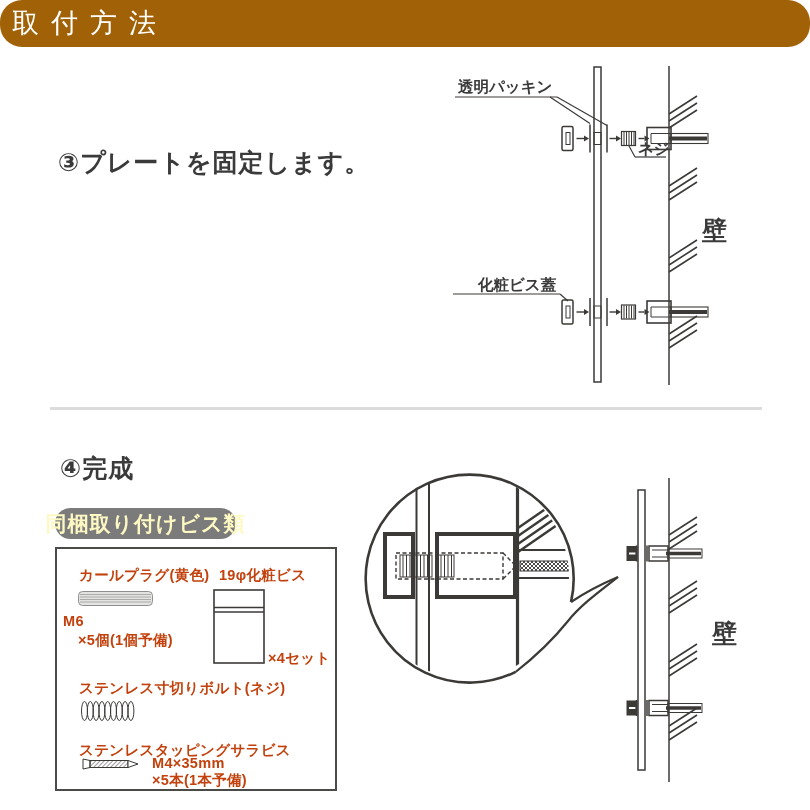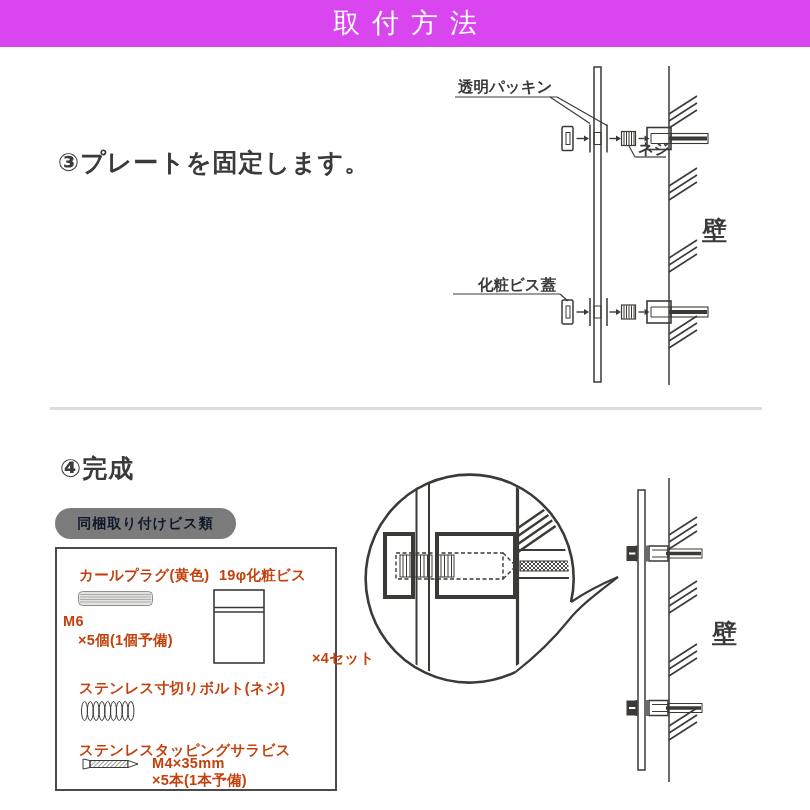--- a/index.html
+++ b/index.html
@@ -2,36 +2,36 @@
 <html><head>
 <meta charset="utf-8">
 <style>
   html,body{margin:0;padding:0;background:#ffffff;}
   .page{
     position:relative;width:810px;height:810px;background:#ffffff;overflow:hidden;
     font-family:"Liberation Sans","DejaVu Sans",sans-serif;color:#3a3a3a;
   }
   .abs{position:absolute;}
   .banner{
-    position:absolute;left:0;top:0;width:810px;height:47px;background:#d946ef;
-    display:flex;align-items:center;justify-content:center;
+    position:absolute;left:0;top:0;width:810px;height:47px;background:#a16207;
+    display:flex;align-items:center;justify-content:flex-start;border-radius:22px;
   }
   .banner h1{
     margin:0;font-size:27px;font-weight:500;color:#ffffff;
     letter-spacing:12px;padding-left:12px;line-height:47px;
   }
   .step-heading{
     position:absolute;margin:8px;font-size:25px;font-weight:700;letter-spacing:1px;color:#3a3a3a;
   }
   .body-text{position:absolute;font-size:16.5px;font-weight:500;letter-spacing:1.2px;line-height:27px;}
   .body-text div{white-space:nowrap;}
   .divider{position:absolute;background:#dcdcdc;}
   .badge{
-    position:absolute;background:#7b7b7b;color:#0f172a;border-radius:17px;
-    font-size:14px;font-weight:700;letter-spacing:1px;
+    position:absolute;background:#7b7b7b;color:#fef9c3;border-radius:17px;
+    font-size:21px;font-weight:700;letter-spacing:1px;
     display:flex;align-items:center;justify-content:center;white-space:nowrap;
   }
   .parts-box{position:absolute;border:2px solid #4a4a49;background:#ffffff;}
   .parts-box .lbl{
     position:absolute;font-size:14.5px;font-weight:600;letter-spacing:0.3px;
     color:#c2410c;white-space:nowrap;
   }
   svg text{
     font-family:"Liberation Sans","DejaVu Sans",sans-serif;
     fill:#3a3a3a;font-weight:600;
@@ -179,21 +179,21 @@
     </svg>
     <span class="lbl" style="left:6px;top:64px;text-align:center;">M6</span>
     <span class="lbl" style="left:21px;top:82px;">×5個(1個予備)</span>
 
     <span class="lbl" style="left:154px;top:17px;margin-left:8px;">19φ化粧ビス</span>
     <svg class="abs" style="left:156px;top:40px;" width="52" height="75" viewBox="0 0 52 75">
       <rect x="1" y="1" width="50" height="73" fill="#ffffff" stroke="#3c3a37" stroke-width="1.6"></rect>
       <line x1="1" y1="18.5" x2="51" y2="18.5" stroke="#3c3a37" stroke-width="1.3"></line>
       <line x1="1" y1="23" x2="51" y2="23" stroke="#3c3a37" stroke-width="1.3"></line>
     </svg>
-    <span class="lbl" style="left:211px;top:100px;margin-left:44px;">×4セット</span>
+    <span class="lbl" style="left:211px;top:100px;">×4セット</span>
 
     <span class="lbl" style="left:22px;top:130px;">ステンレス寸切りボルト(ネジ)</span>
     <svg class="abs" style="left:23px;top:151px;" width="56" height="22" viewBox="0 0 56 22">
       <g fill="none" stroke="#3c3a37" stroke-width="1">
         <ellipse cx="4.5" cy="11" rx="3" ry="9.5"></ellipse>
           <ellipse cx="10.3" cy="11" rx="3" ry="9.5"></ellipse>
         <ellipse cx="16.1" cy="11" rx="3" ry="9.5"></ellipse>
           <ellipse cx="21.9" cy="11" rx="3" ry="9.5"></ellipse>
         <ellipse cx="27.7" cy="11" rx="3" ry="9.5"></ellipse>
           <ellipse cx="33.5" cy="11" rx="3" ry="9.5"></ellipse>

